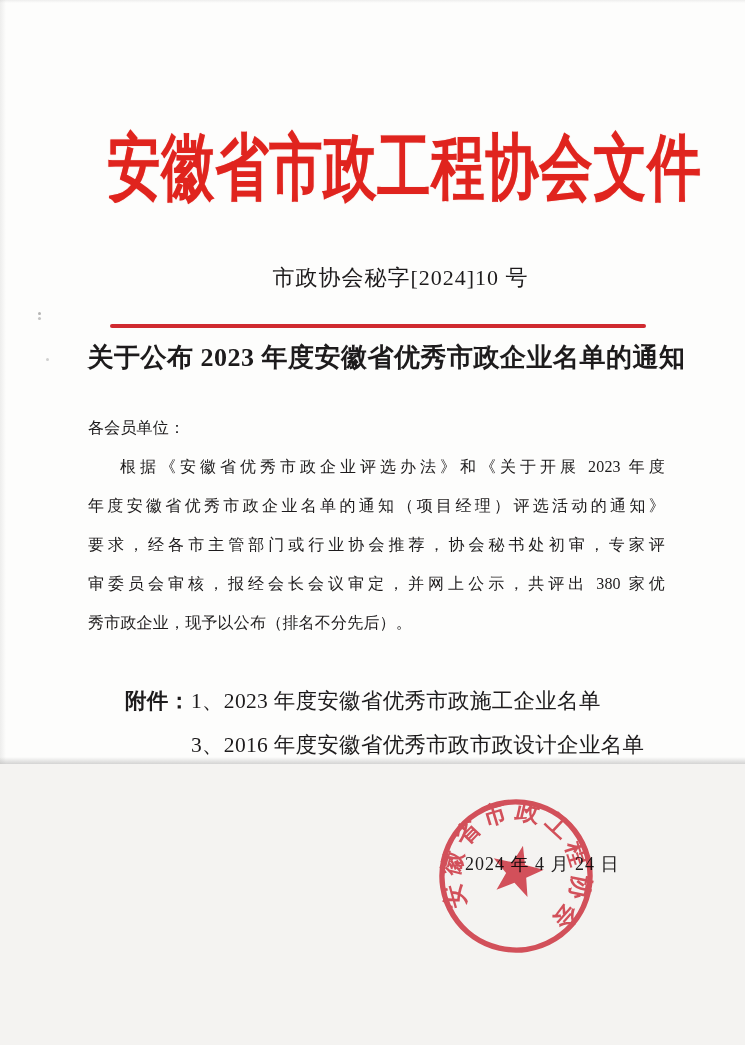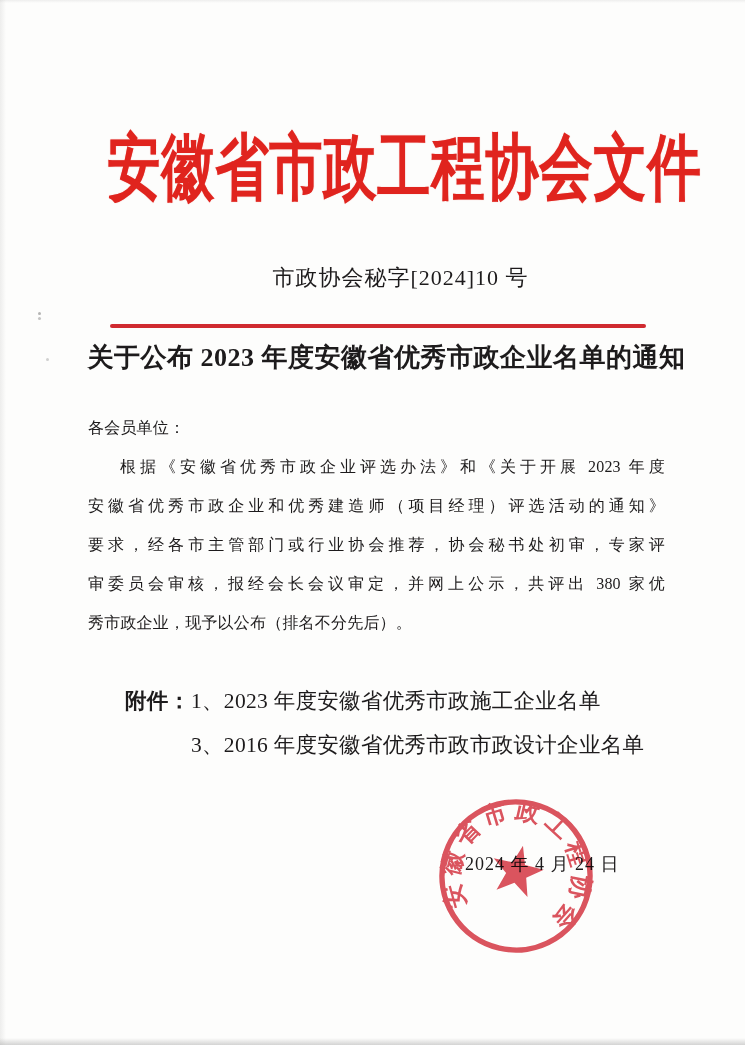--- a/index.html
+++ b/index.html
@@ -2,21 +2,21 @@
 <html style="--header-red: #e0241e; --divider-red: #d02a30; --seal-red: #d8414d; --text-black: #1d1b1c;"><head>
 <meta charset="utf-8">
 <style>
   html,body{margin:0;padding:0;}
   body{
     width:745px;height:1045px;overflow:hidden;
     background:#f4f3f1;
     font-family:"Liberation Serif","DejaVu Serif",serif;
   }
   .page{
-    position:relative;width:745px;height:1045px;
+    position:relative;width:745px;height:764px;
     background:#fdfdfc;
     color:var(--text-black,#1d1b1c);
   }
   
   .edge-bottom{position:absolute;left:0;right:0;bottom:0;height:7px;
     background:linear-gradient(to top, rgba(170,170,170,.5), rgba(200,200,200,0));}
   .edge-left{position:absolute;left:0;top:0;bottom:0;width:6px;
     background:linear-gradient(to right, rgba(190,190,190,.25), rgba(200,200,200,0));}
   .edge-top{position:absolute;left:0;right:0;top:0;height:3px;
     background:linear-gradient(to bottom, rgba(200,200,200,.28), rgba(200,200,200,0));}
@@ -96,21 +96,21 @@
 
   <div class="doc-number">市政协会秘字[2024]10 号</div>
 
   <div class="red-line"></div>
 
   <h1 class="notice-title">关于公布 2023 年度安徽省优秀市政企业名单的通知</h1>
 
   <div class="body-block">
     <div class="body-line">各会员单位：</div>
     <div class="body-line fill indent">根据《安徽省优秀市政企业评选办法》和《关于开展 2023 年度</div>
-    <div class="body-line fill">安徽省优秀市政企业和优秀建造师（项目经理）评选活动的通知》</div>
+    <div class="body-line fill">年度安徽省优秀市政企业名单的通知（项目经理）评选活动的通知》</div>
     <div class="body-line fill">要求，经各市主管部门或行业协会推荐，协会秘书处初审，专家评</div>
     <div class="body-line fill">审委员会审核，报经会长会议审定，并网上公示，共评出 380 家优</div>
     <div class="body-line">秀市政企业，现予以公布（排名不分先后）。</div>
   </div>
 
   <div class="attachments">
     <div class="attach-line">
       <span class="attach-label">附件：</span><span>1、2023 年度安徽省优秀市政施工企业名单</span>
     </div>
     <div class="attach-line cont">3、2016 年度安徽省优秀市政市政设计企业名单</div>

